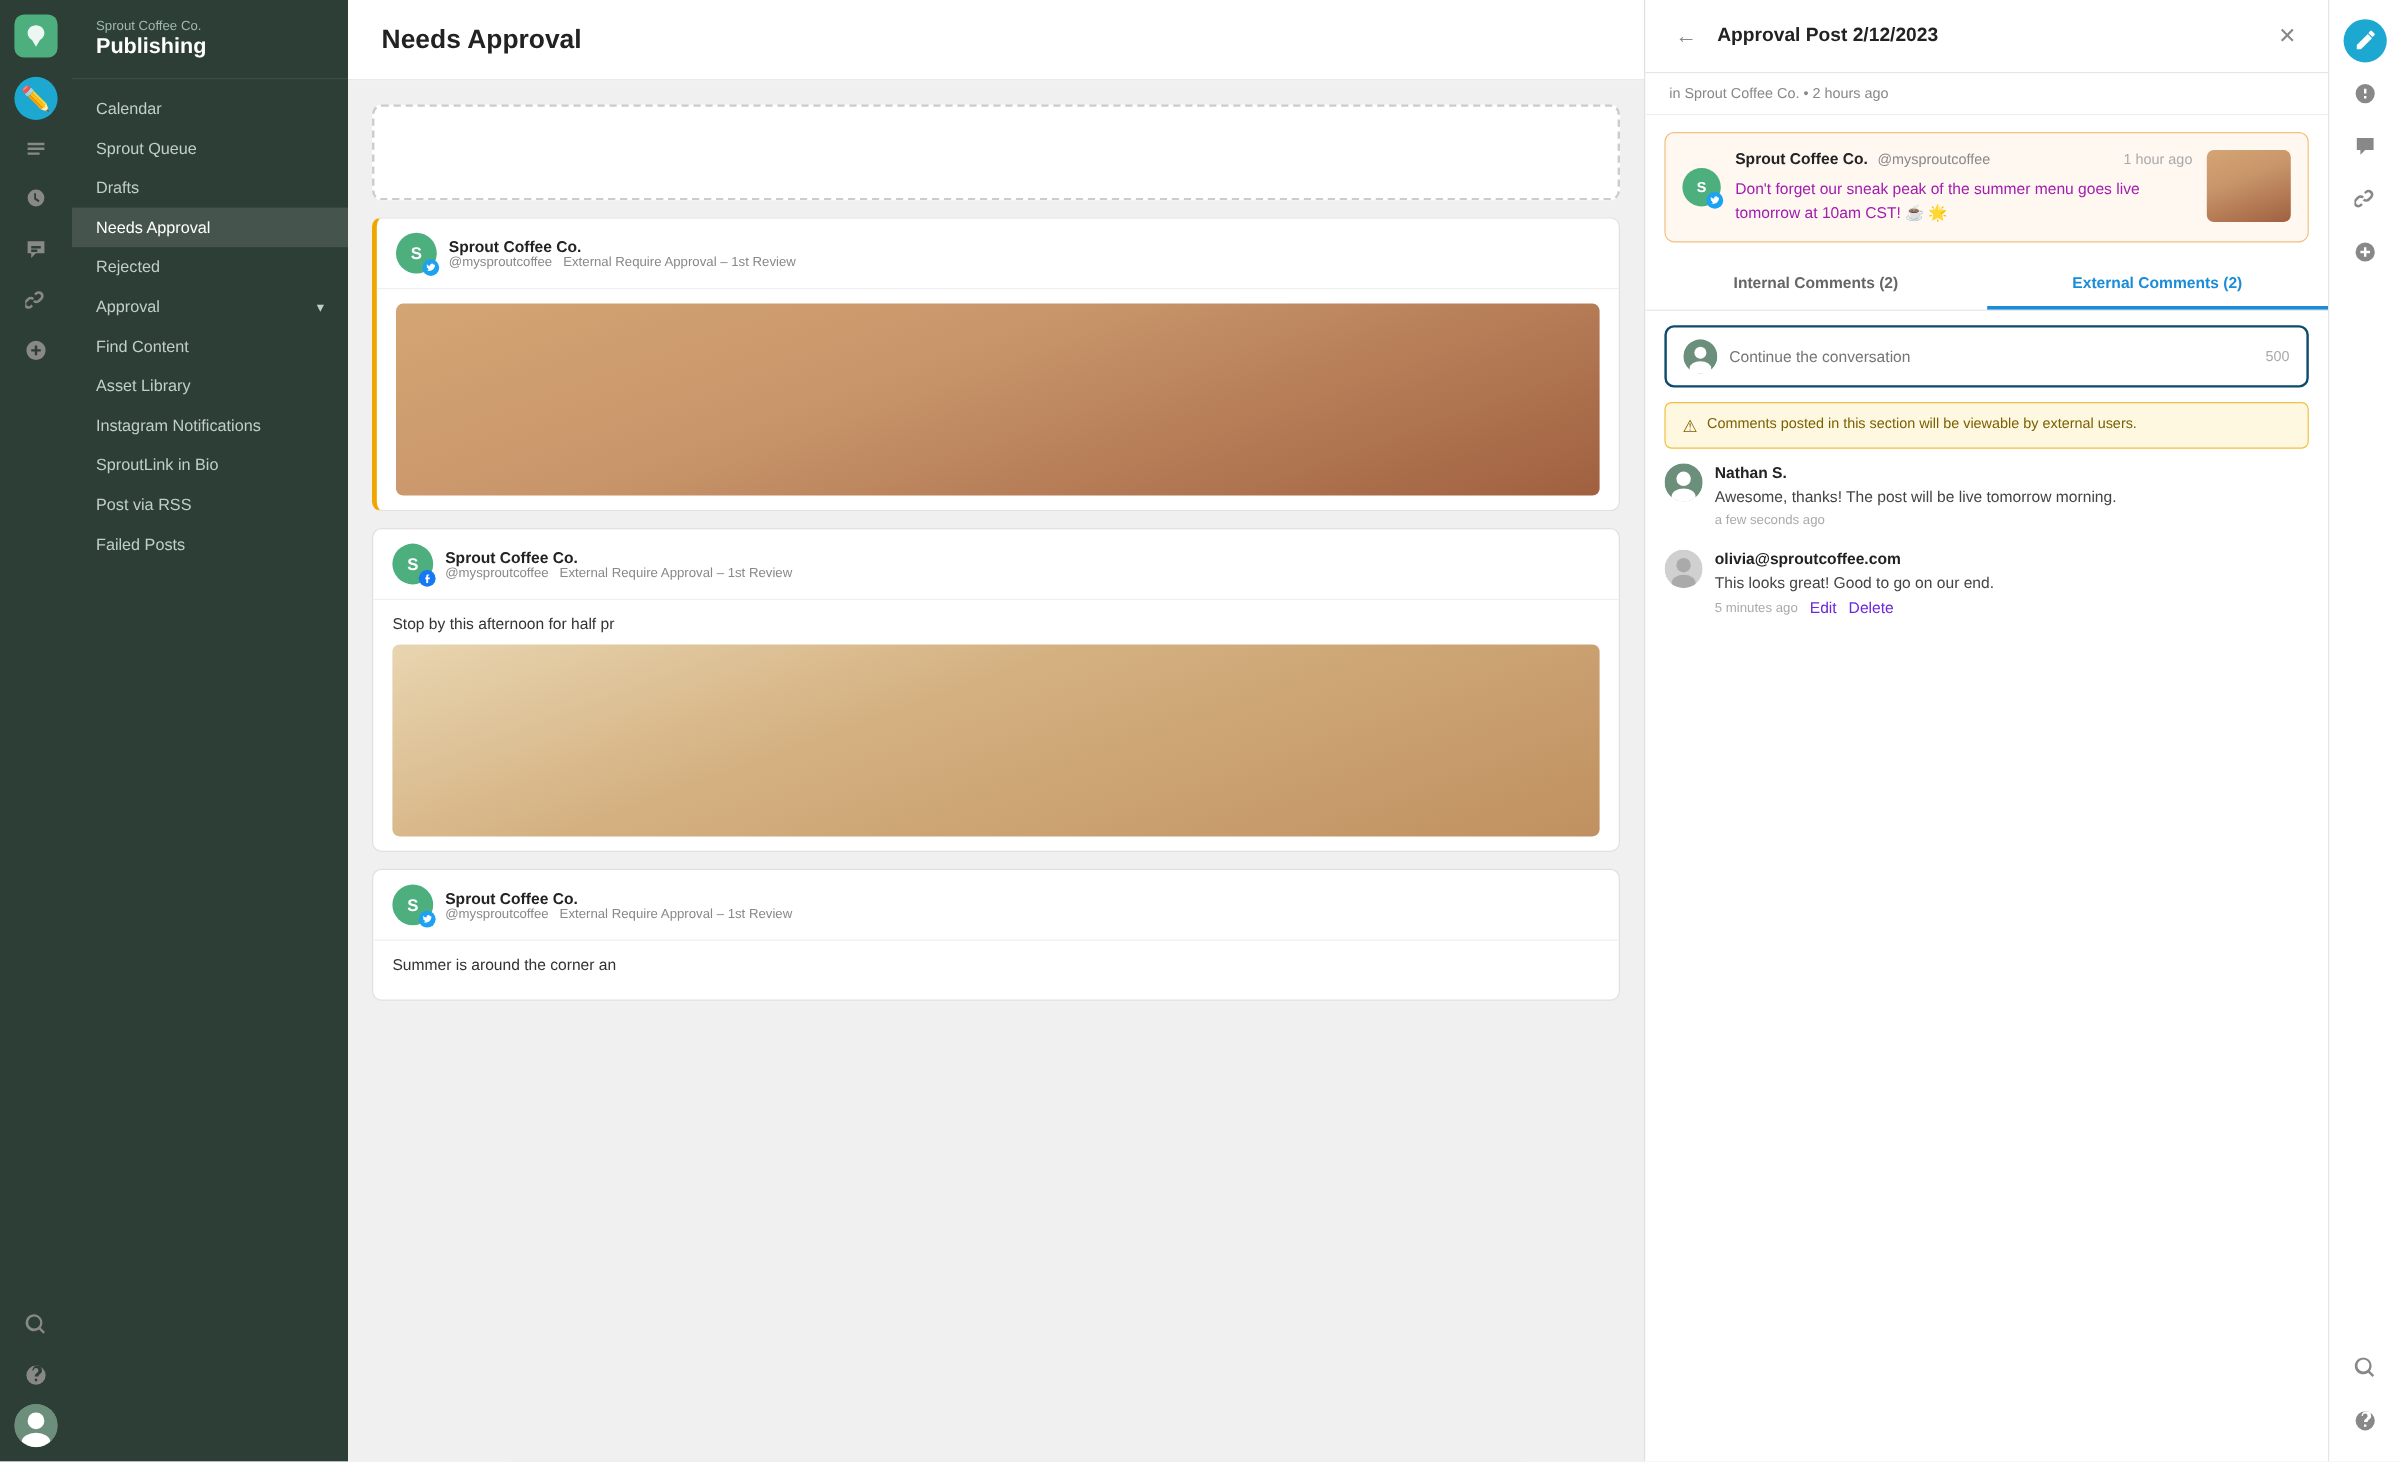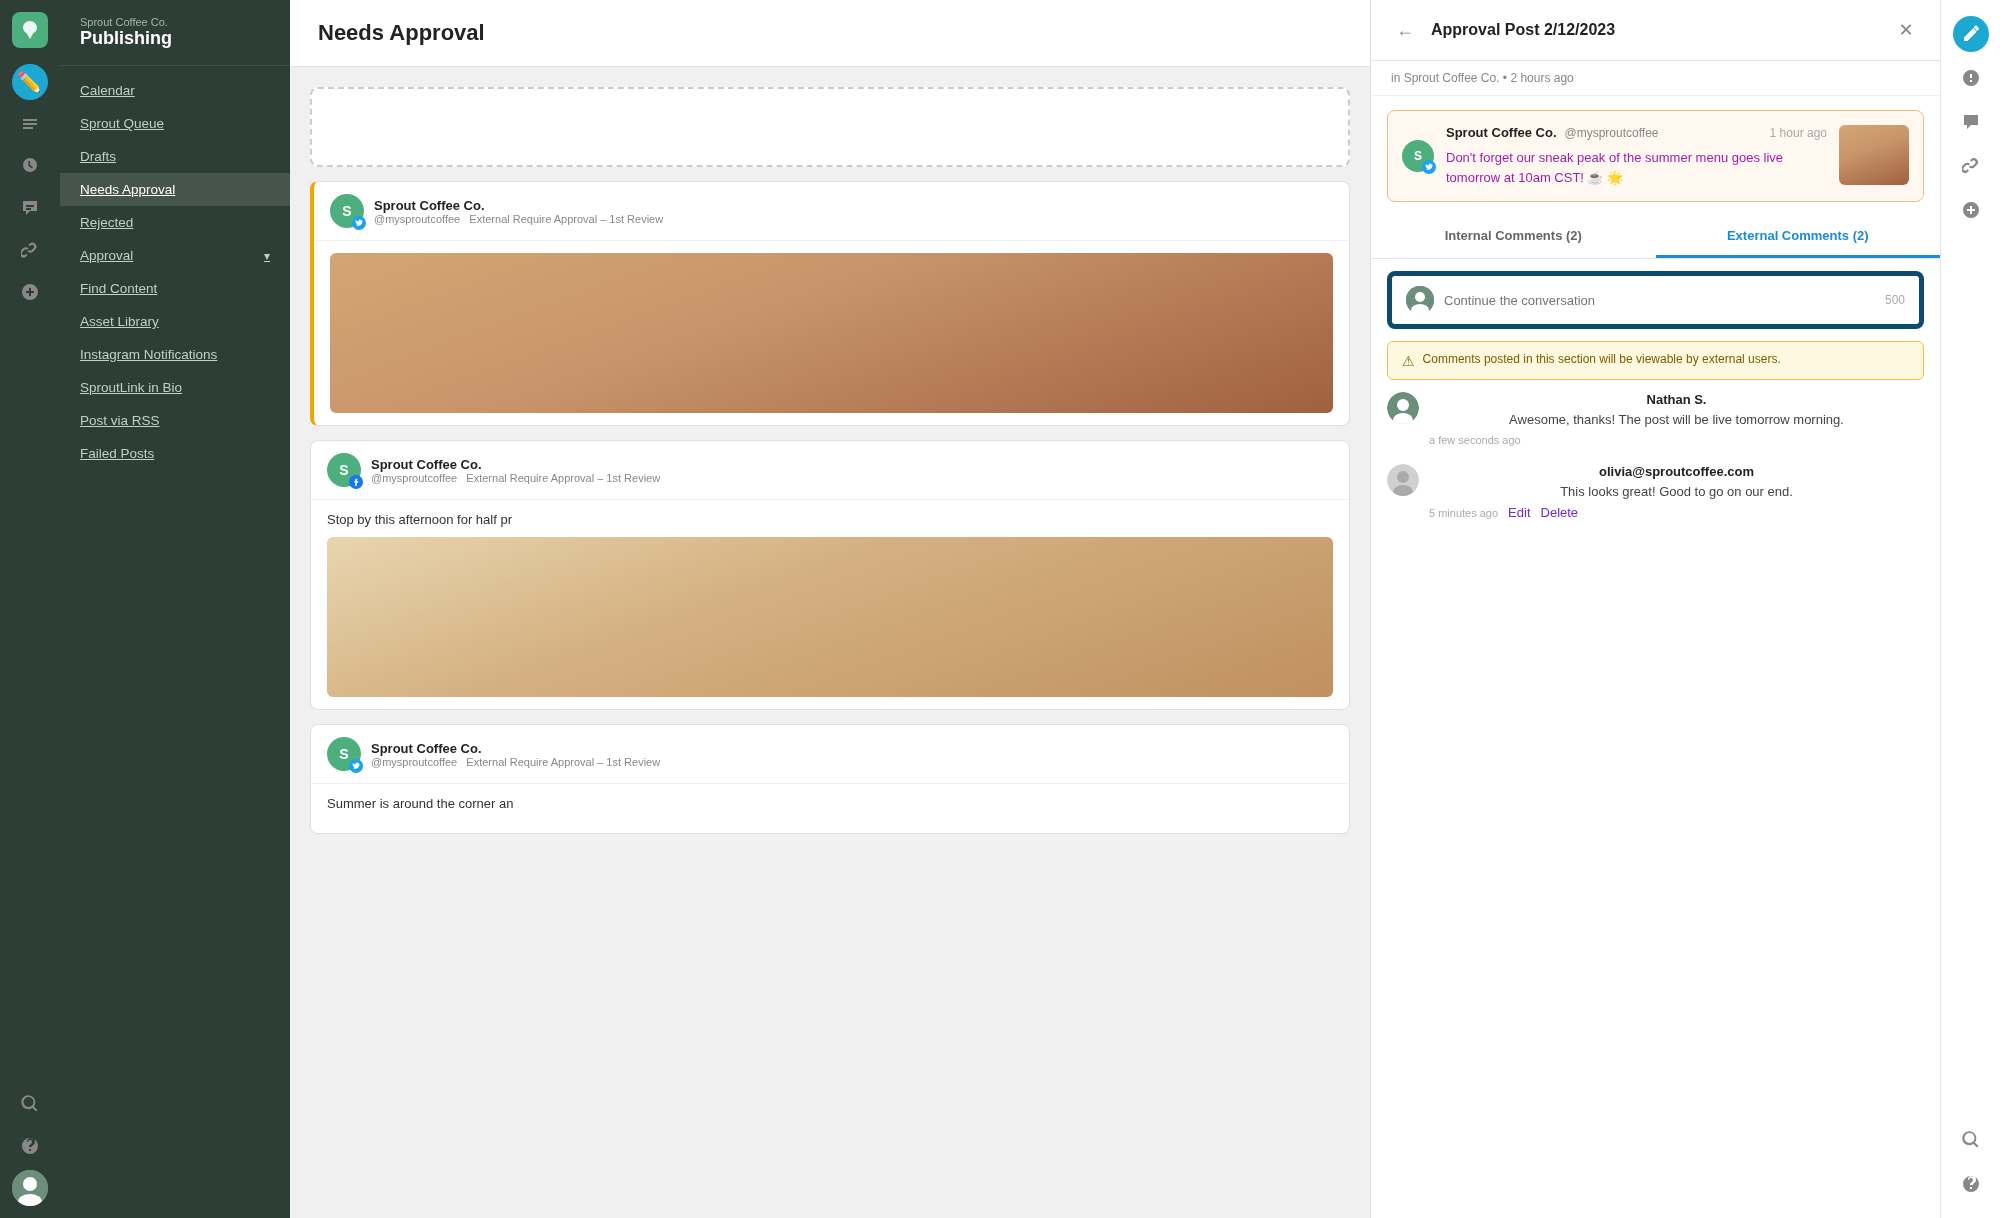--- a/index.html
+++ b/index.html
@@ -52,21 +52,20 @@
 
     .sidebar-nav { padding: 8px 0; flex: 1; overflow-y: auto; }
     .nav-item {
       display: flex; align-items: center;
       padding: 9px 20px;
       font-size: 13.5px;
       color: #c0d0c8;
       cursor: pointer;
       border-radius: 0;
       gap: 8px;
-      text-decoration: underline;
     }
     .nav-item.active { background: rgba(255,255,255,0.12); color: white; }
     .nav-item .nav-arrow { margin-left: auto; font-size: 12px; }
 
     
     .main-content {
       flex: 1;
       display: flex;
       flex-direction: column;
       min-width: 0;
@@ -196,21 +195,21 @@
       flex: 1; text-align: center;
       padding: 12px;
       font-size: 13px; font-weight: 600;
       cursor: pointer; color: #666;
       border-bottom: 3px solid transparent;
     }
     .comments-tab.active { color: #1a8cd8; border-bottom-color: #1a8cd8; }
 
     .comment-input-area {
       margin: 12px 16px;
-      border: 5px solid #0c4a6e;
+      border: 2px solid #0c4a6e;
       border-radius: 8px;
       display: flex; align-items: center;
       padding: 10px 14px;
       gap: 10px;
     }
     .comment-input {
       flex: 1; border: none; outline: none;
       font-size: 13px; color: #999;
       background: transparent;
     }
@@ -231,21 +230,21 @@
     .comment-item {
       display: flex; gap: 10px;
       margin-bottom: 18px;
     }
     .comment-avatar {
       width: 32px; height: 32px; border-radius: 50%;
       flex-shrink: 0;
       overflow: hidden;
       display: flex; align-items: center; justify-content: center;
     }
-    .comment-body { flex: 1; text-align: center; }
+    .comment-body { flex: 1; }
     .comment-author { font-size: 13px; font-weight: 600; color: #222; margin-bottom: 3px; }
     .comment-text { font-size: 13px; color: #444; line-height: 1.5; margin-bottom: 4px; }
     .comment-meta { font-size: 11px; color: #aaa; display: flex; gap: 10px; align-items: center; }
     .comment-action { color: #6d28d9; cursor: pointer; font-size: 13px; }
 
     
     .right-edge-strip {
       width: 60px;
       background: white;
       border-left: 1px solid #e5e5e5;

